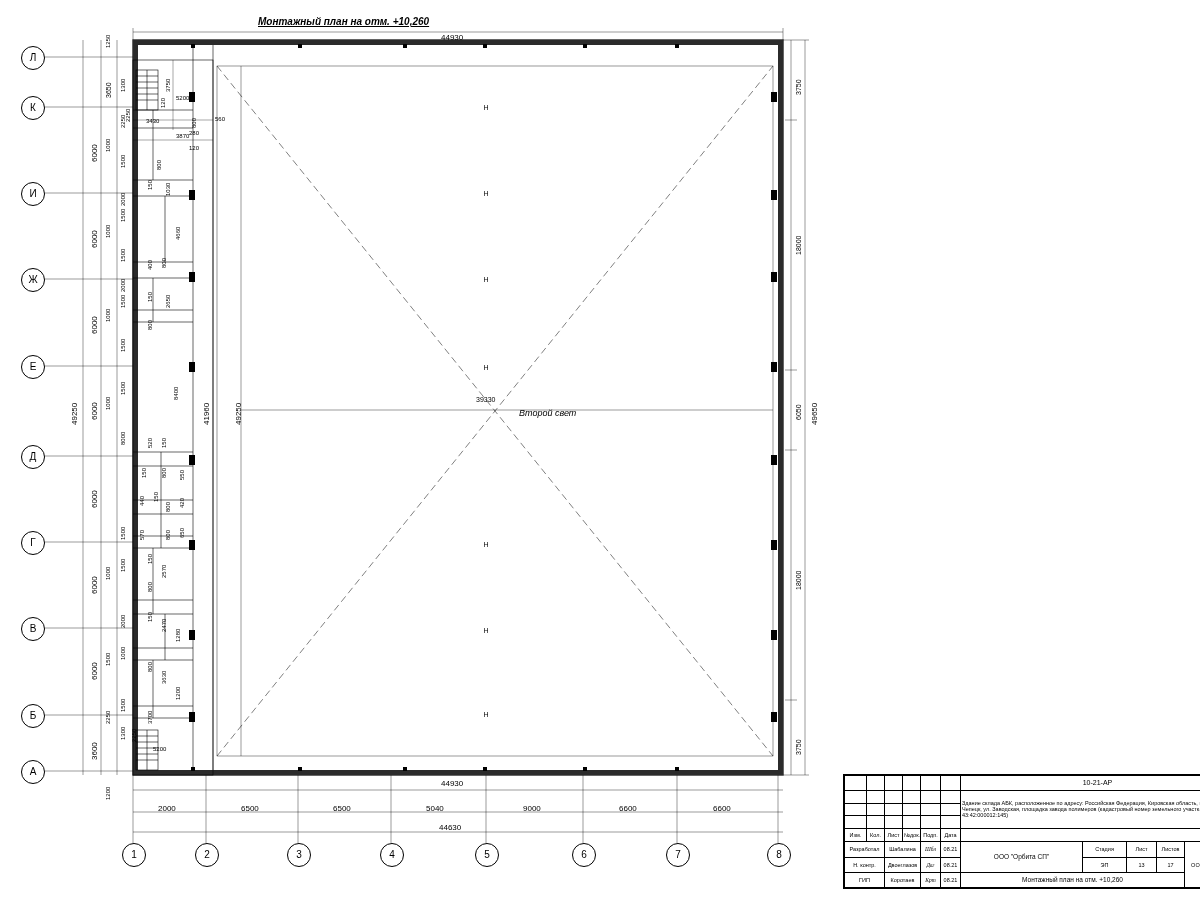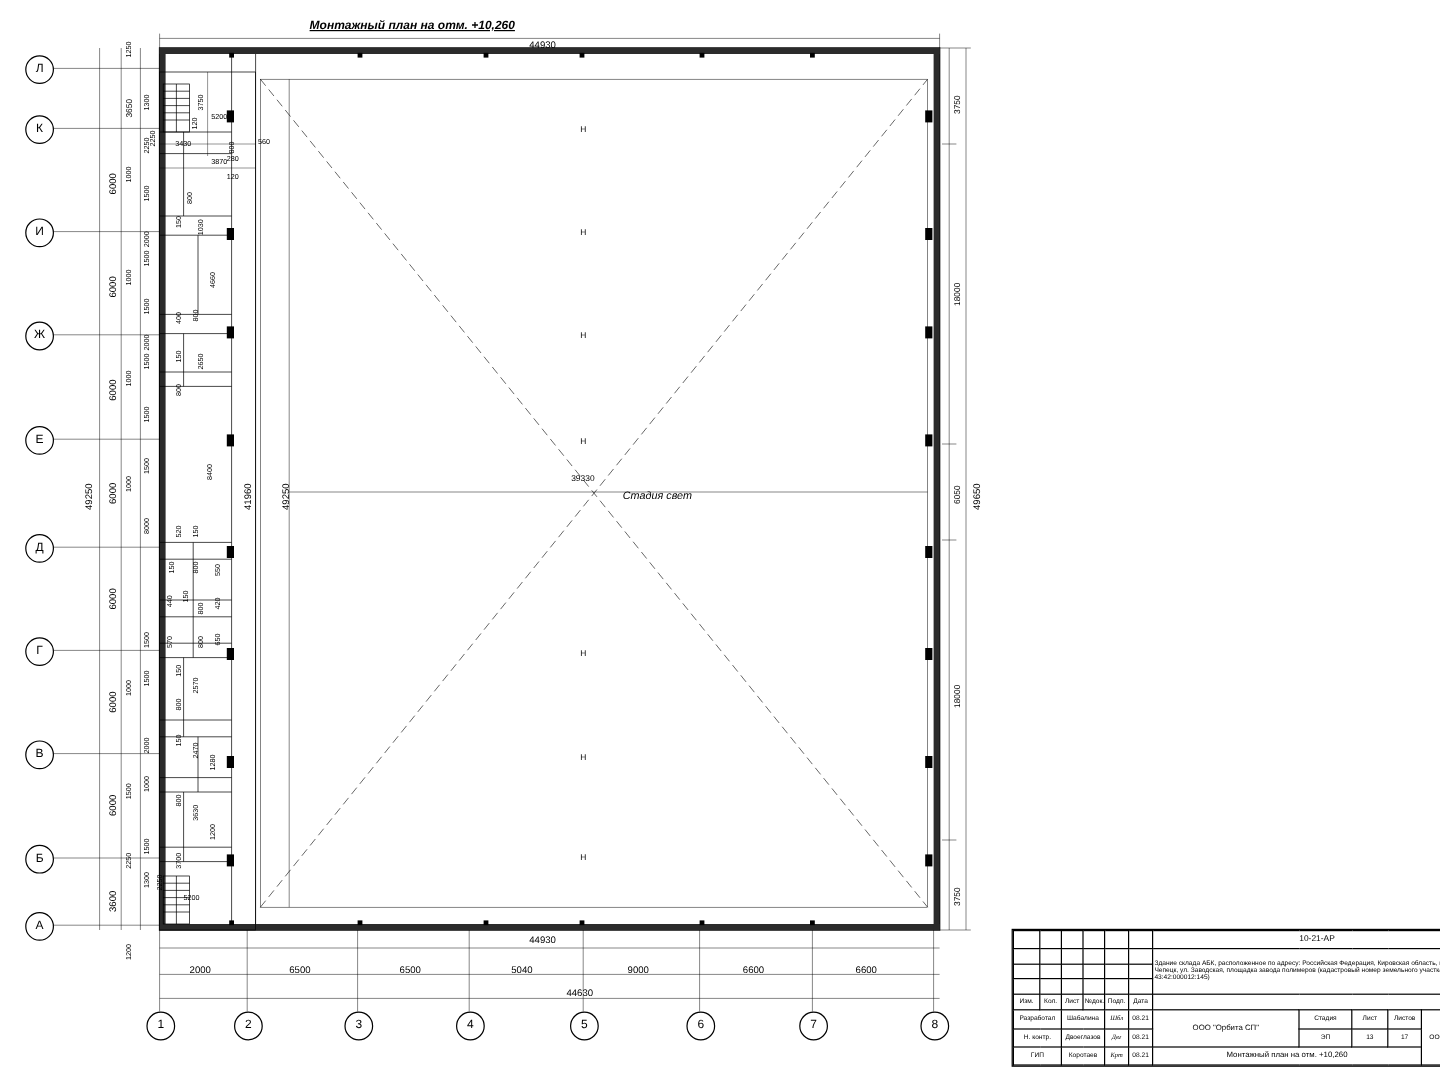--- a/index.html
+++ b/index.html
@@ -292,25 +292,25 @@
       <text x="473" y="282">Н</text>
       <text x="473" y="370">Н</text>
       <text x="473" y="547">Н</text>
       <text x="473" y="633">Н</text>
       <text x="473" y="717">Н</text>
     </g>
   </svg>
 
   <div class="title-main">Монтажный план на отм. +10,260</div>
 
-  <div class="vtoroy">Стадия свет</div>
+  <div class="vtoroy">Второй свет</div>
 
   <div class="t t8" style="left:428px; top:34px;">44930</div>
   <div class="t t8" style="left:428px; top:780px;">44930</div>
-  <div class="t t8" style="left:426px; top:824px;margin-left:33px;">44630</div>
+  <div class="t t8" style="left:426px; top:824px;">44630</div>
 
   <div class="t t8 rot" style="left:58px; top:425px;">49250</div>
   <div class="t t8 rot" style="left:798px; top:425px;">49650</div>
   <div class="t t8 rot" style="left:190px; top:425px;">41960</div>
   <div class="t t8 rot" style="left:222px; top:425px;">49250</div>
   <div class="t t7" style="left:463px; top:396px;">39330</div>
 
   <div class="t t8" style="left:145px; top:805px;">2000</div>
   <div class="t t8" style="left:228px; top:805px;">6500</div>
   <div class="t t8" style="left:320px; top:805px;">6500</div>

